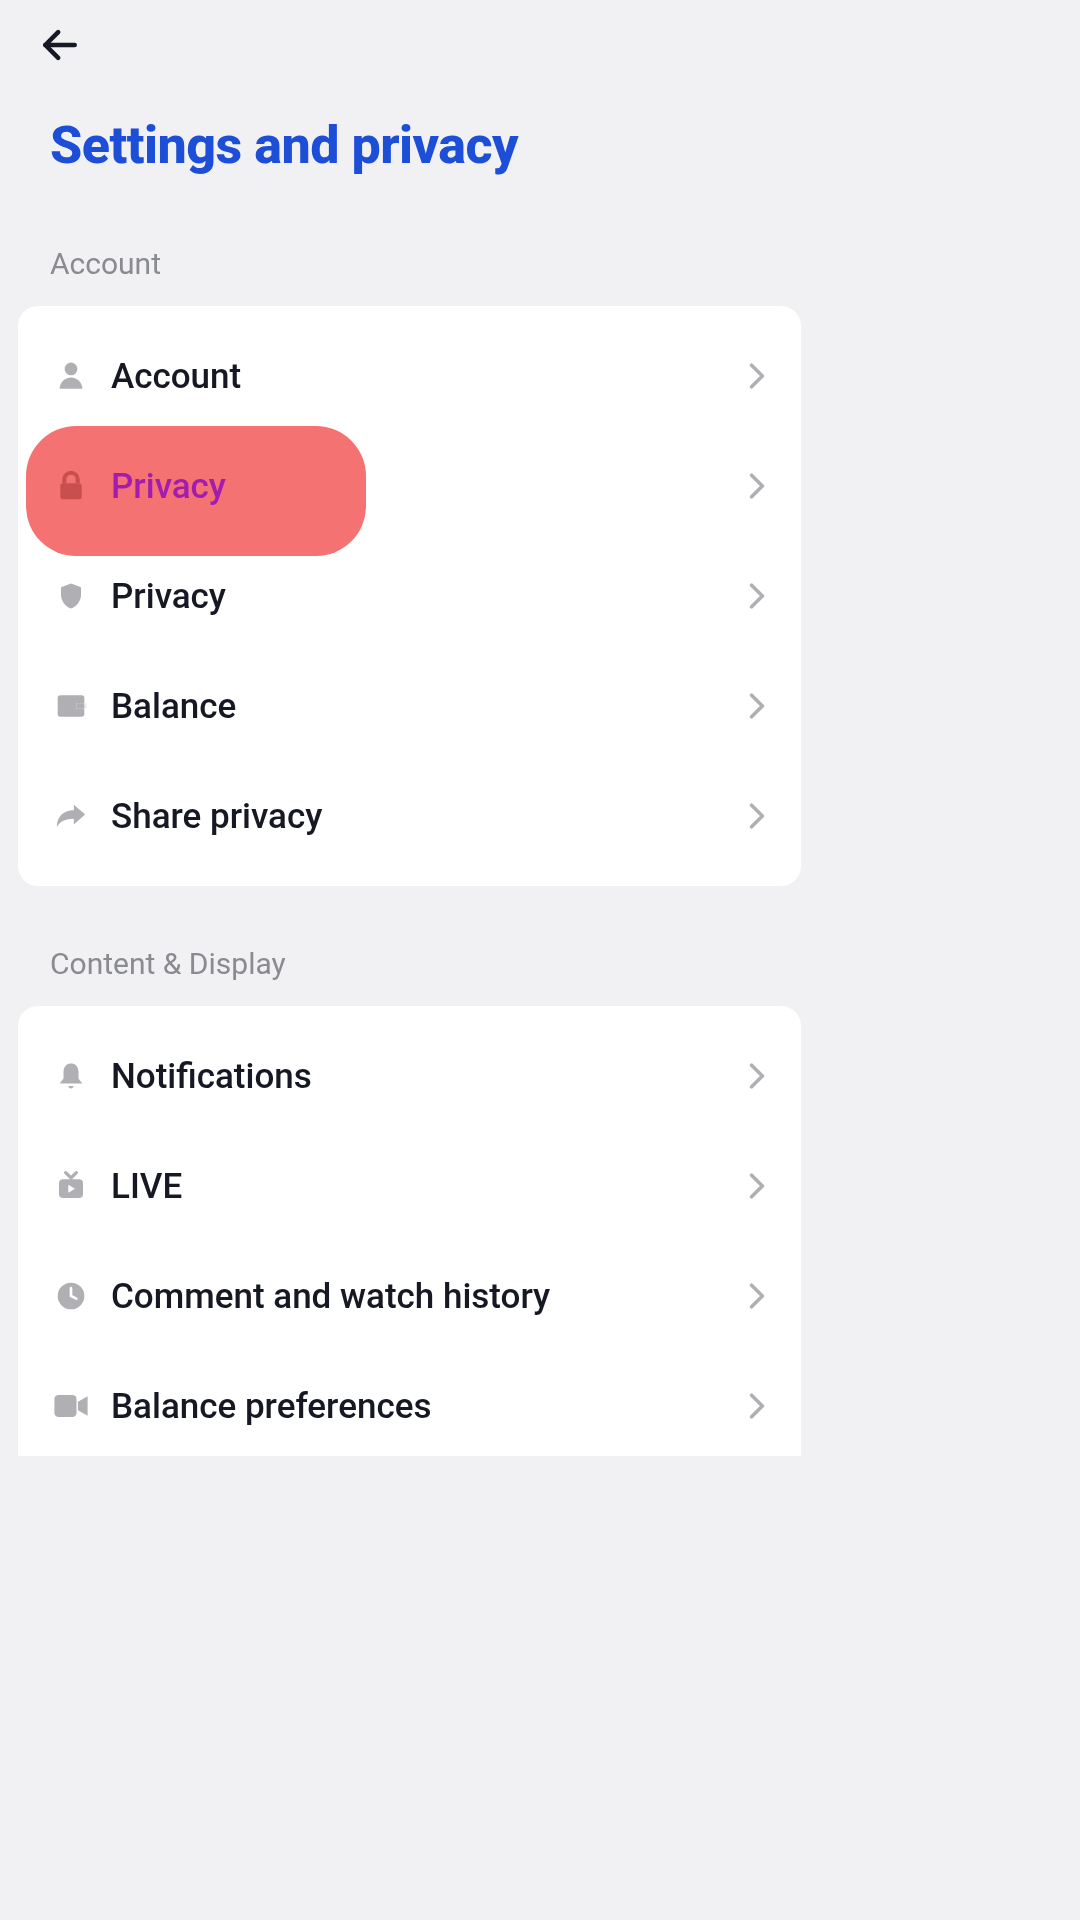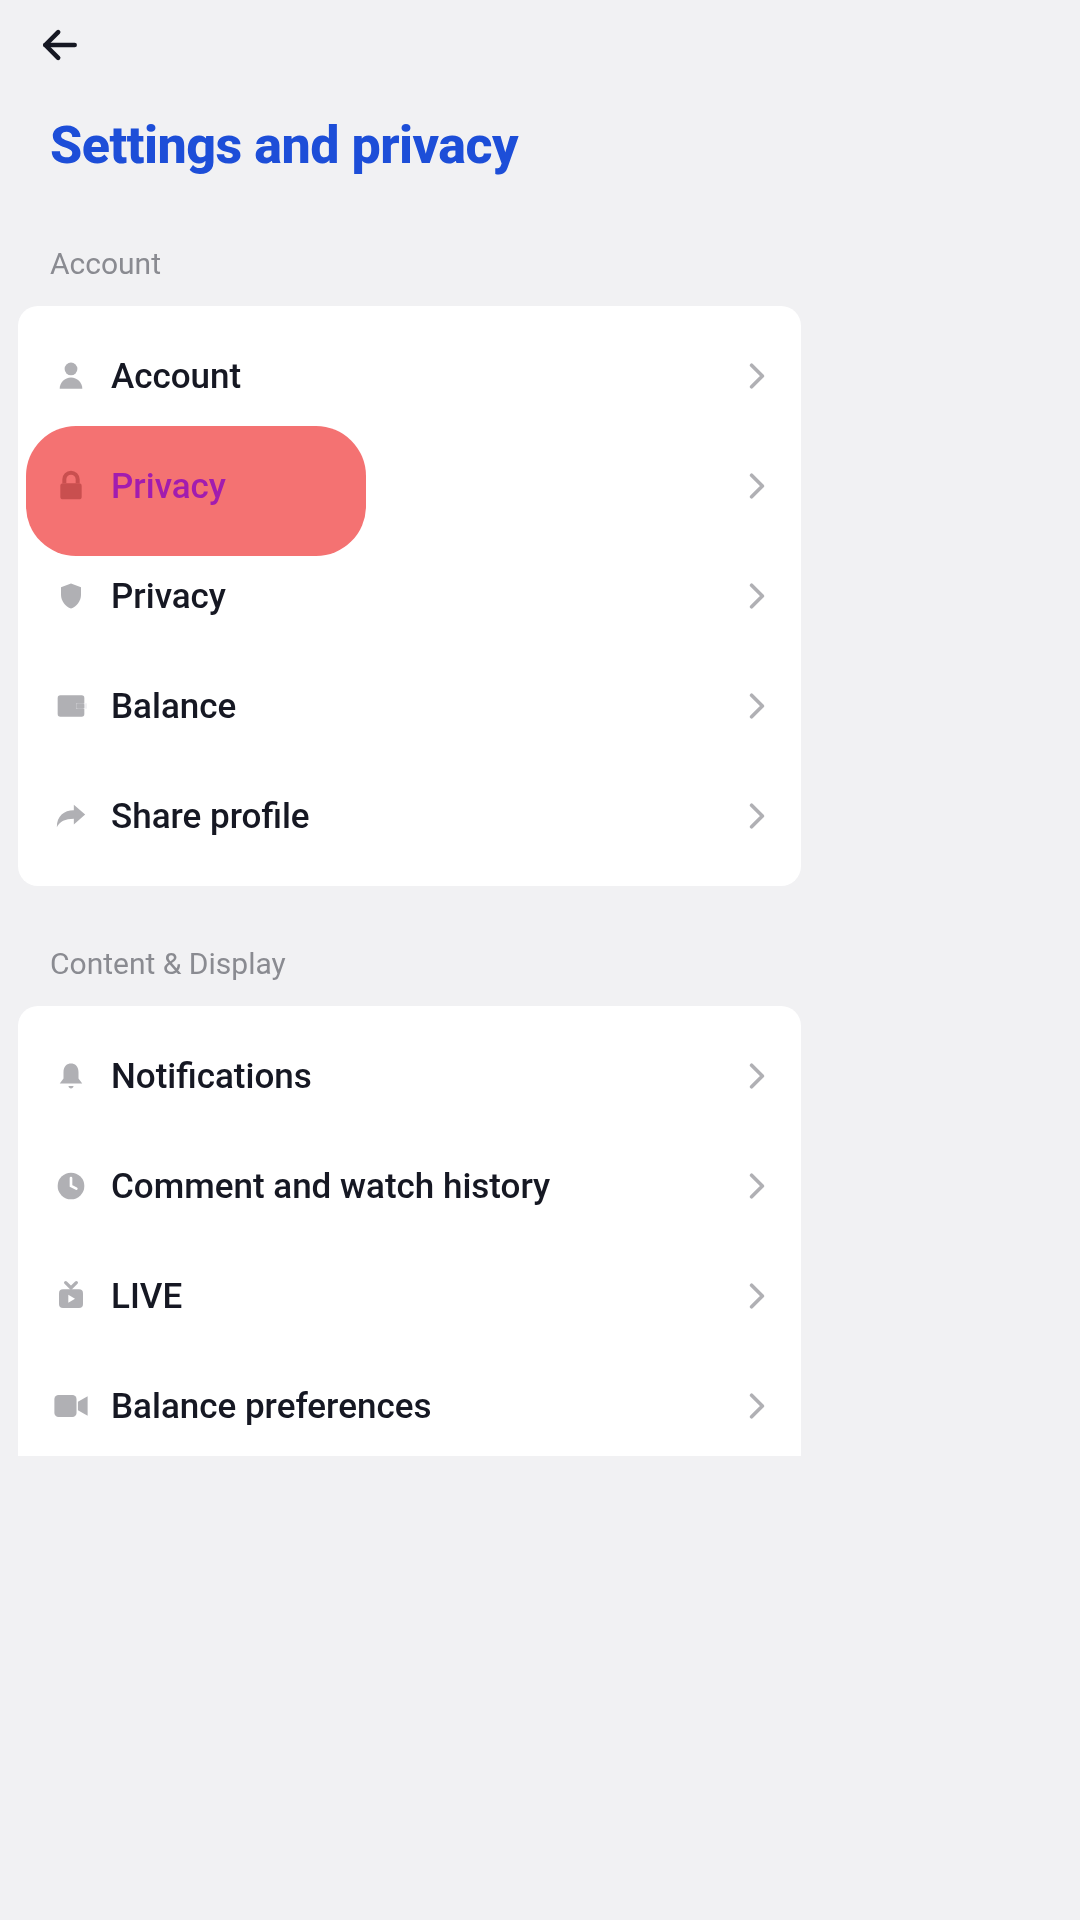--- a/index.html
+++ b/index.html
@@ -185,56 +185,41 @@
       </svg>
     </span>
   </div>
 
   <div class="list-item">
     <span class="icon-wrapper">
       <svg width="34" height="30" viewBox="0 0 24 20" fill="#b0b0b4">
         <path d="M14 2 L22 9 L14 16 L14 12 C8 12 4 14 2 18 C2 10 7 6 14 6 Z"></path>
       </svg>
     </span>
-    <span class="item-label">Share profile</span>
+    <span class="item-label">Share privacy</span>
     <span class="chevron">
       <svg width="18" height="30" viewBox="0 0 10 16" fill="none" stroke="#b0b0b4" stroke-width="2" stroke-linecap="round" stroke-linejoin="round">
         <polyline points="2 2 8 8 2 14"></polyline>
       </svg>
     </span>
   </div>
 
 </div>
 
 <div class="section-header">Content &amp; Display</div>
 <div class="card">
 
   <div class="list-item">
     <span class="icon-wrapper">
       <svg width="30" height="34" viewBox="0 0 24 24" fill="#b0b0b4">
         <path d="M12 2 C9 2 6 4 6 9 L6 14 L3 18 L21 18 L18 14 L18 9 C18 4 15 2 12 2 Z"></path>
         <path d="M10 20 C10 21 11 22 12 22 C13 22 14 21 14 20"></path>
       </svg>
     </span>
     <span class="item-label">Notifications</span>
-    <span class="chevron">
-      <svg width="18" height="30" viewBox="0 0 10 16" fill="none" stroke="#b0b0b4" stroke-width="2" stroke-linecap="round" stroke-linejoin="round">
-        <polyline points="2 2 8 8 2 14"></polyline>
-      </svg>
-    </span>
-  </div>
-
-  <div class="list-item">
-    <span class="icon-wrapper">
-      <svg width="32" height="32" viewBox="0 0 24 24" fill="#b0b0b4">
-        <circle cx="12" cy="12" r="10"></circle>
-        <path d="M12 6 L12 12 L16 14" fill="none" stroke="#ffffff" stroke-width="2" stroke-linecap="round"></path>
-      </svg>
-    </span>
-    <span class="item-label">Comment and watch history</span>
     <span class="chevron">
       <svg width="18" height="30" viewBox="0 0 10 16" fill="none" stroke="#b0b0b4" stroke-width="2" stroke-linecap="round" stroke-linejoin="round">
         <polyline points="2 2 8 8 2 14"></polyline>
       </svg>
     </span>
   </div>
 
   <div class="list-item">
     <span class="icon-wrapper">
       <svg width="32" height="32" viewBox="0 0 24 24" fill="#b0b0b4">
@@ -246,20 +231,35 @@
     <span class="item-label">LIVE</span>
     <span class="chevron">
       <svg width="18" height="30" viewBox="0 0 10 16" fill="none" stroke="#b0b0b4" stroke-width="2" stroke-linecap="round" stroke-linejoin="round">
         <polyline points="2 2 8 8 2 14"></polyline>
       </svg>
     </span>
   </div>
 
   <div class="list-item">
     <span class="icon-wrapper">
+      <svg width="32" height="32" viewBox="0 0 24 24" fill="#b0b0b4">
+        <circle cx="12" cy="12" r="10"></circle>
+        <path d="M12 6 L12 12 L16 14" fill="none" stroke="#ffffff" stroke-width="2" stroke-linecap="round"></path>
+      </svg>
+    </span>
+    <span class="item-label">Comment and watch history</span>
+    <span class="chevron">
+      <svg width="18" height="30" viewBox="0 0 10 16" fill="none" stroke="#b0b0b4" stroke-width="2" stroke-linecap="round" stroke-linejoin="round">
+        <polyline points="2 2 8 8 2 14"></polyline>
+      </svg>
+    </span>
+  </div>
+
+  <div class="list-item">
+    <span class="icon-wrapper">
       <svg width="36" height="26" viewBox="0 0 26 18" fill="#b0b0b4">
         <rect x="1" y="1" width="16" height="16" rx="3"></rect>
         <path d="M18 6 L25 2 L25 16 L18 12 Z"></path>
       </svg>
     </span>
     <span class="item-label">Balance preferences</span>
     <span class="chevron">
       <svg width="18" height="30" viewBox="0 0 10 16" fill="none" stroke="#b0b0b4" stroke-width="2" stroke-linecap="round" stroke-linejoin="round">
         <polyline points="2 2 8 8 2 14"></polyline>
       </svg>

